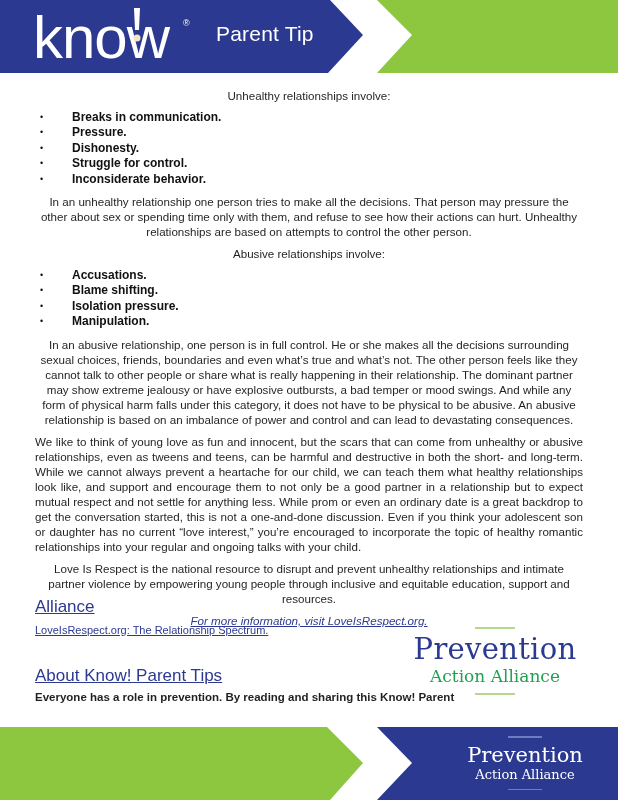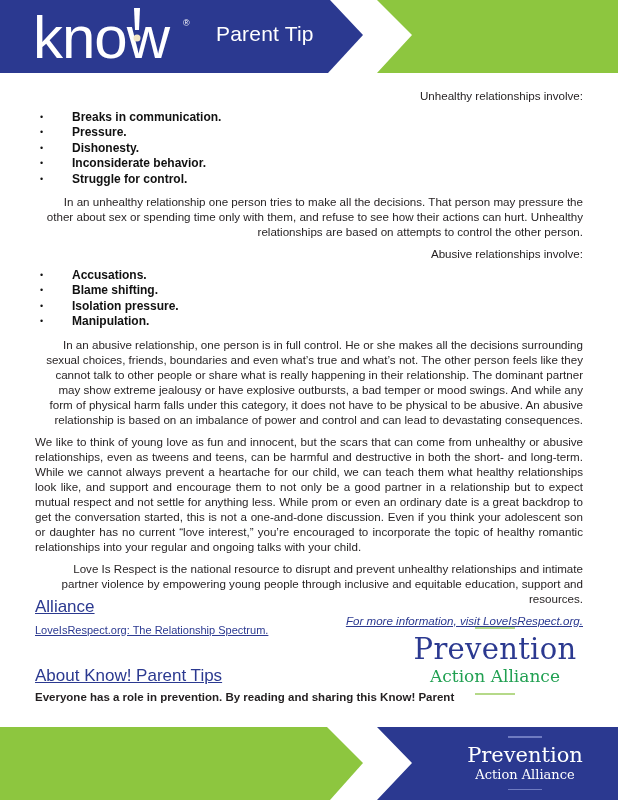--- a/index.html
+++ b/index.html
@@ -26,21 +26,21 @@
     .logo-reg { color: #fff; font-size: 9px; position: absolute; left: 150px; top: 14px; }
     .logo-bang {
       position: absolute; left: 96px; top: 4px;
     }
     .header-title {
       position: absolute; left: 216px; top: 22px; color: #ffffff;
       font-size: 21px; letter-spacing: 0.2px;
     }
 
     .content { position: absolute; left: 35px; top: 88px; width: 548px; font-size: 11.6px; line-height: 15px; }
-    .content p { margin: 0 0 7px 0; text-align: right; }
+    .content p { margin: 0 0 7px 0; text-align: center; }
     .content p.just { text-align: justify; }
     .intro { margin: 0; }
     .bullets { list-style: none; margin: 1px 0 7px 0; padding: 0; }
     .bullets li { position: relative; padding-left: 37px; font-size: 12px; line-height: 15.4px; font-weight: 600; color: #111; }
     .bullets li::before { content: "•"; position: absolute; left: 5px; top: 0; font-size: 9px; font-weight: normal; }
     .link-italic { color: #2b3990; font-style: italic; text-decoration: underline; }
 
     .sources-h, .about-h {
       position: absolute; left: 35px; color: #2b3990; font-size: 17px; text-decoration: underline;
     }
@@ -79,22 +79,22 @@
   </div>
   <div class="header-title">Parent Tip</div>
 </div>
 
 <div class="content">
   <p class="intro">Unhealthy relationships involve:</p>
   <ul class="bullets">
     <li>Breaks in communication.</li>
     <li>Pressure.</li>
     <li>Dishonesty.</li>
+    <li>Struggle for control.</li>
     <li>Inconsiderate behavior.</li>
-    <li>Struggle for control.</li>
   </ul>
   <p>In an unhealthy relationship one person tries to make all the decisions. That person may pressure the other about sex or spending time only with them, and refuse to see how their actions can hurt. Unhealthy relationships are based on attempts to control the other person.</p>
   <p class="intro">Abusive relationships involve:</p>
   <ul class="bullets">
     <li>Accusations.</li>
     <li>Blame shifting.</li>
     <li>Isolation pressure.</li>
     <li>Manipulation.</li>
   </ul>
   <p>In an abusive relationship, one person is in full control. He or she makes all the decisions surrounding sexual choices, friends, boundaries and even what’s true and what’s not. The other person feels like they cannot talk to other people or share what is really happening in their relationship. The dominant partner may show extreme jealousy or have explosive outbursts, a bad temper or mood swings. And while any form of physical harm falls under this category, it does not have to be physical to be abusive. An abusive relationship is based on an imbalance of power and control and can lead to devastating consequences.</p>

